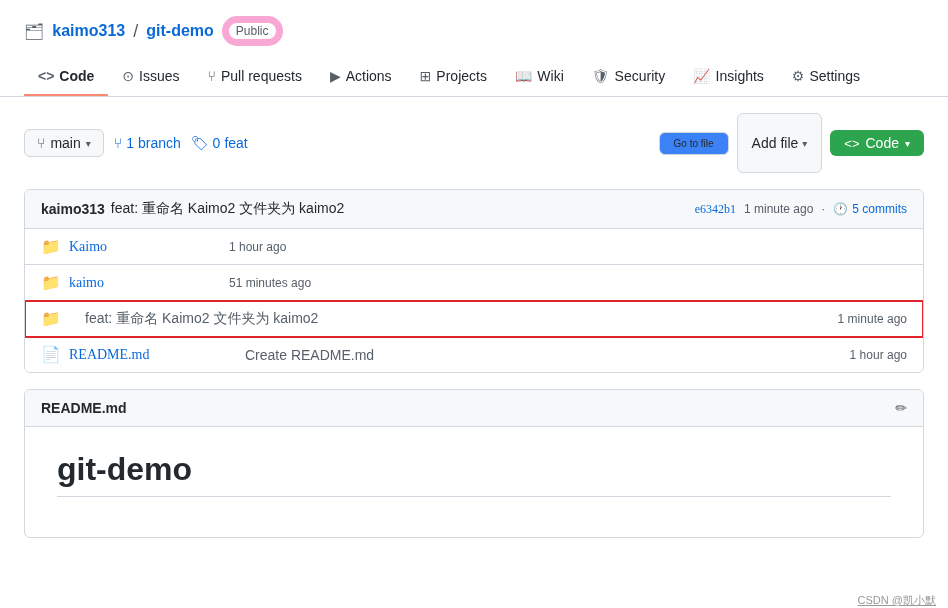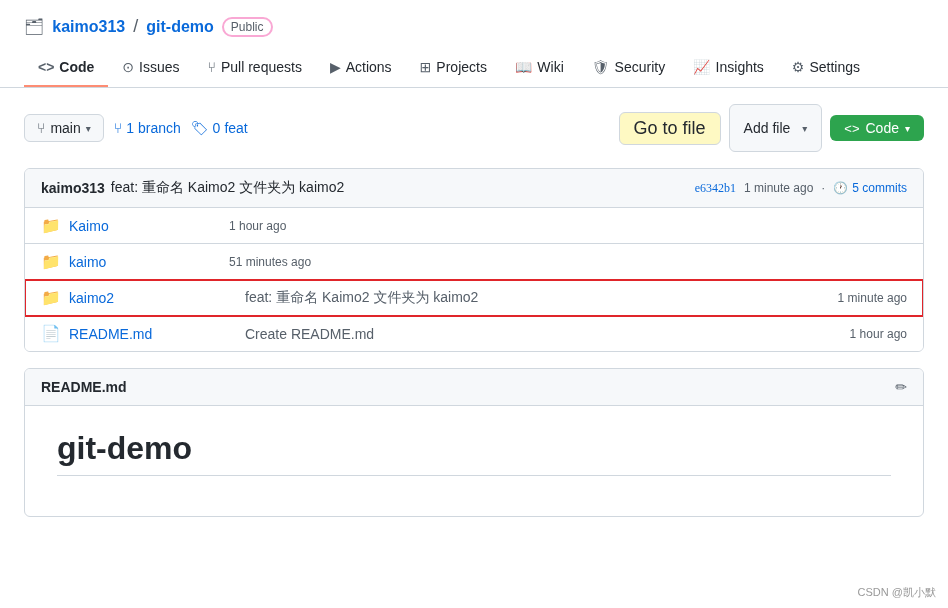--- a/index.html
+++ b/index.html
@@ -41,21 +41,21 @@
       font-size: 18px;
       font-weight: 300;
     }
     .repo-name {
       color: #0969da;
       font-size: 16px;
       font-weight: 600;
       text-decoration: none;
     }
     .repo-badge {
-      border: 2px solid #f9a8d4;
+      border: 7px solid #f9a8d4;
       border-radius: 20px;
       padding: 1px 7px;
       font-size: 12px;
       color: #57606a;
     }
     
     .repo-nav {
       display: flex;
       gap: 0;
       list-style: none;
@@ -125,39 +125,39 @@
     }
     .toolbar-right {
       display: flex;
       align-items: center;
       gap: 8px;
     }
     .btn-outline {
       border: 1px solid #d0d7de;
       border-radius: 6px;
       padding: 5px 14px;
-      background: #fef9c3;
-      cursor: pointer;
-      font-size: 18px;
+      background: #3b82f6;
+      cursor: pointer;
+      font-size: 10px;
       color: #24292f;
       display: flex;
       align-items: center;
       gap: 4px;
     }
     .btn-add-file {
       border: 1px solid #d0d7de;
       border-radius: 6px;
-      padding: 15px 14px;
+      padding: 21px 14px;
       background: #f6f8fa;
       cursor: pointer;
       font-size: 14px;
       color: #24292f;
       display: flex;
       align-items: center;
-      gap: 12px;
+      gap: 4px;
     }
     .btn-code {
       background: #2da44e;
       color: #fff;
       border: none;
       border-radius: 6px;
       padding: 5px 14px;
       cursor: pointer;
       font-size: 14px;
       display: flex;
@@ -223,20 +223,21 @@
       width: 28px;
       flex-shrink: 0;
       color: #57606a;
       font-size: 16px;
     }
     .file-name {
       width: 160px;
       color: #0969da;
       cursor: pointer;
       font-size: 14px;
+      font-family: Liberation Serif, serif;
     }
     .file-commit-msg {
       flex: 1;
       color: #57606a;
       font-size: 14px;
       padding: 0 16px;
     }
     .file-time {
       color: #57606a;
       font-size: 12px;
@@ -274,24 +275,25 @@
       padding-bottom: 8px;
       margin-bottom: 16px;
     }
     .readme-p {
       font-size: 14px;
       color: #24292f;
     }
     
     .watermark {
       position: fixed;
-      bottom: 8px;
+      bottom: 0;
       right: 12px;
       font-size: 11px;
       color: #999;
+      text-decoration: underline;
     }
     
     .chevron {
       font-size: 10px;
       color: #57606a;
     }
   </style>
 </head>
 <body>
 <div class="page-wrapper">
@@ -403,21 +405,20 @@
           <span class="file-name">Kaimo</span>
           <span class="file-time">1 hour ago</span>
         </div>
         <div class="file-row">
           <span class="file-icon">📁</span>
           <span class="file-name">kaimo</span>
           <span class="file-time">51 minutes ago</span>
         </div>
         <div class="file-row highlighted">
           <span class="file-icon">📁</span>
-          <span class="file-name">kaimo2</span>
           <span class="file-commit-msg">feat: 重命名 Kaimo2 文件夹为 kaimo2</span>
           <span class="file-time">1 minute ago</span>
         </div>
         <div class="file-row">
           <span class="file-icon">📄</span>
           <span class="file-name">README.md</span>
           <span class="file-commit-msg">Create README.md</span>
           <span class="file-time">1 hour ago</span>
         </div>
       </div>

